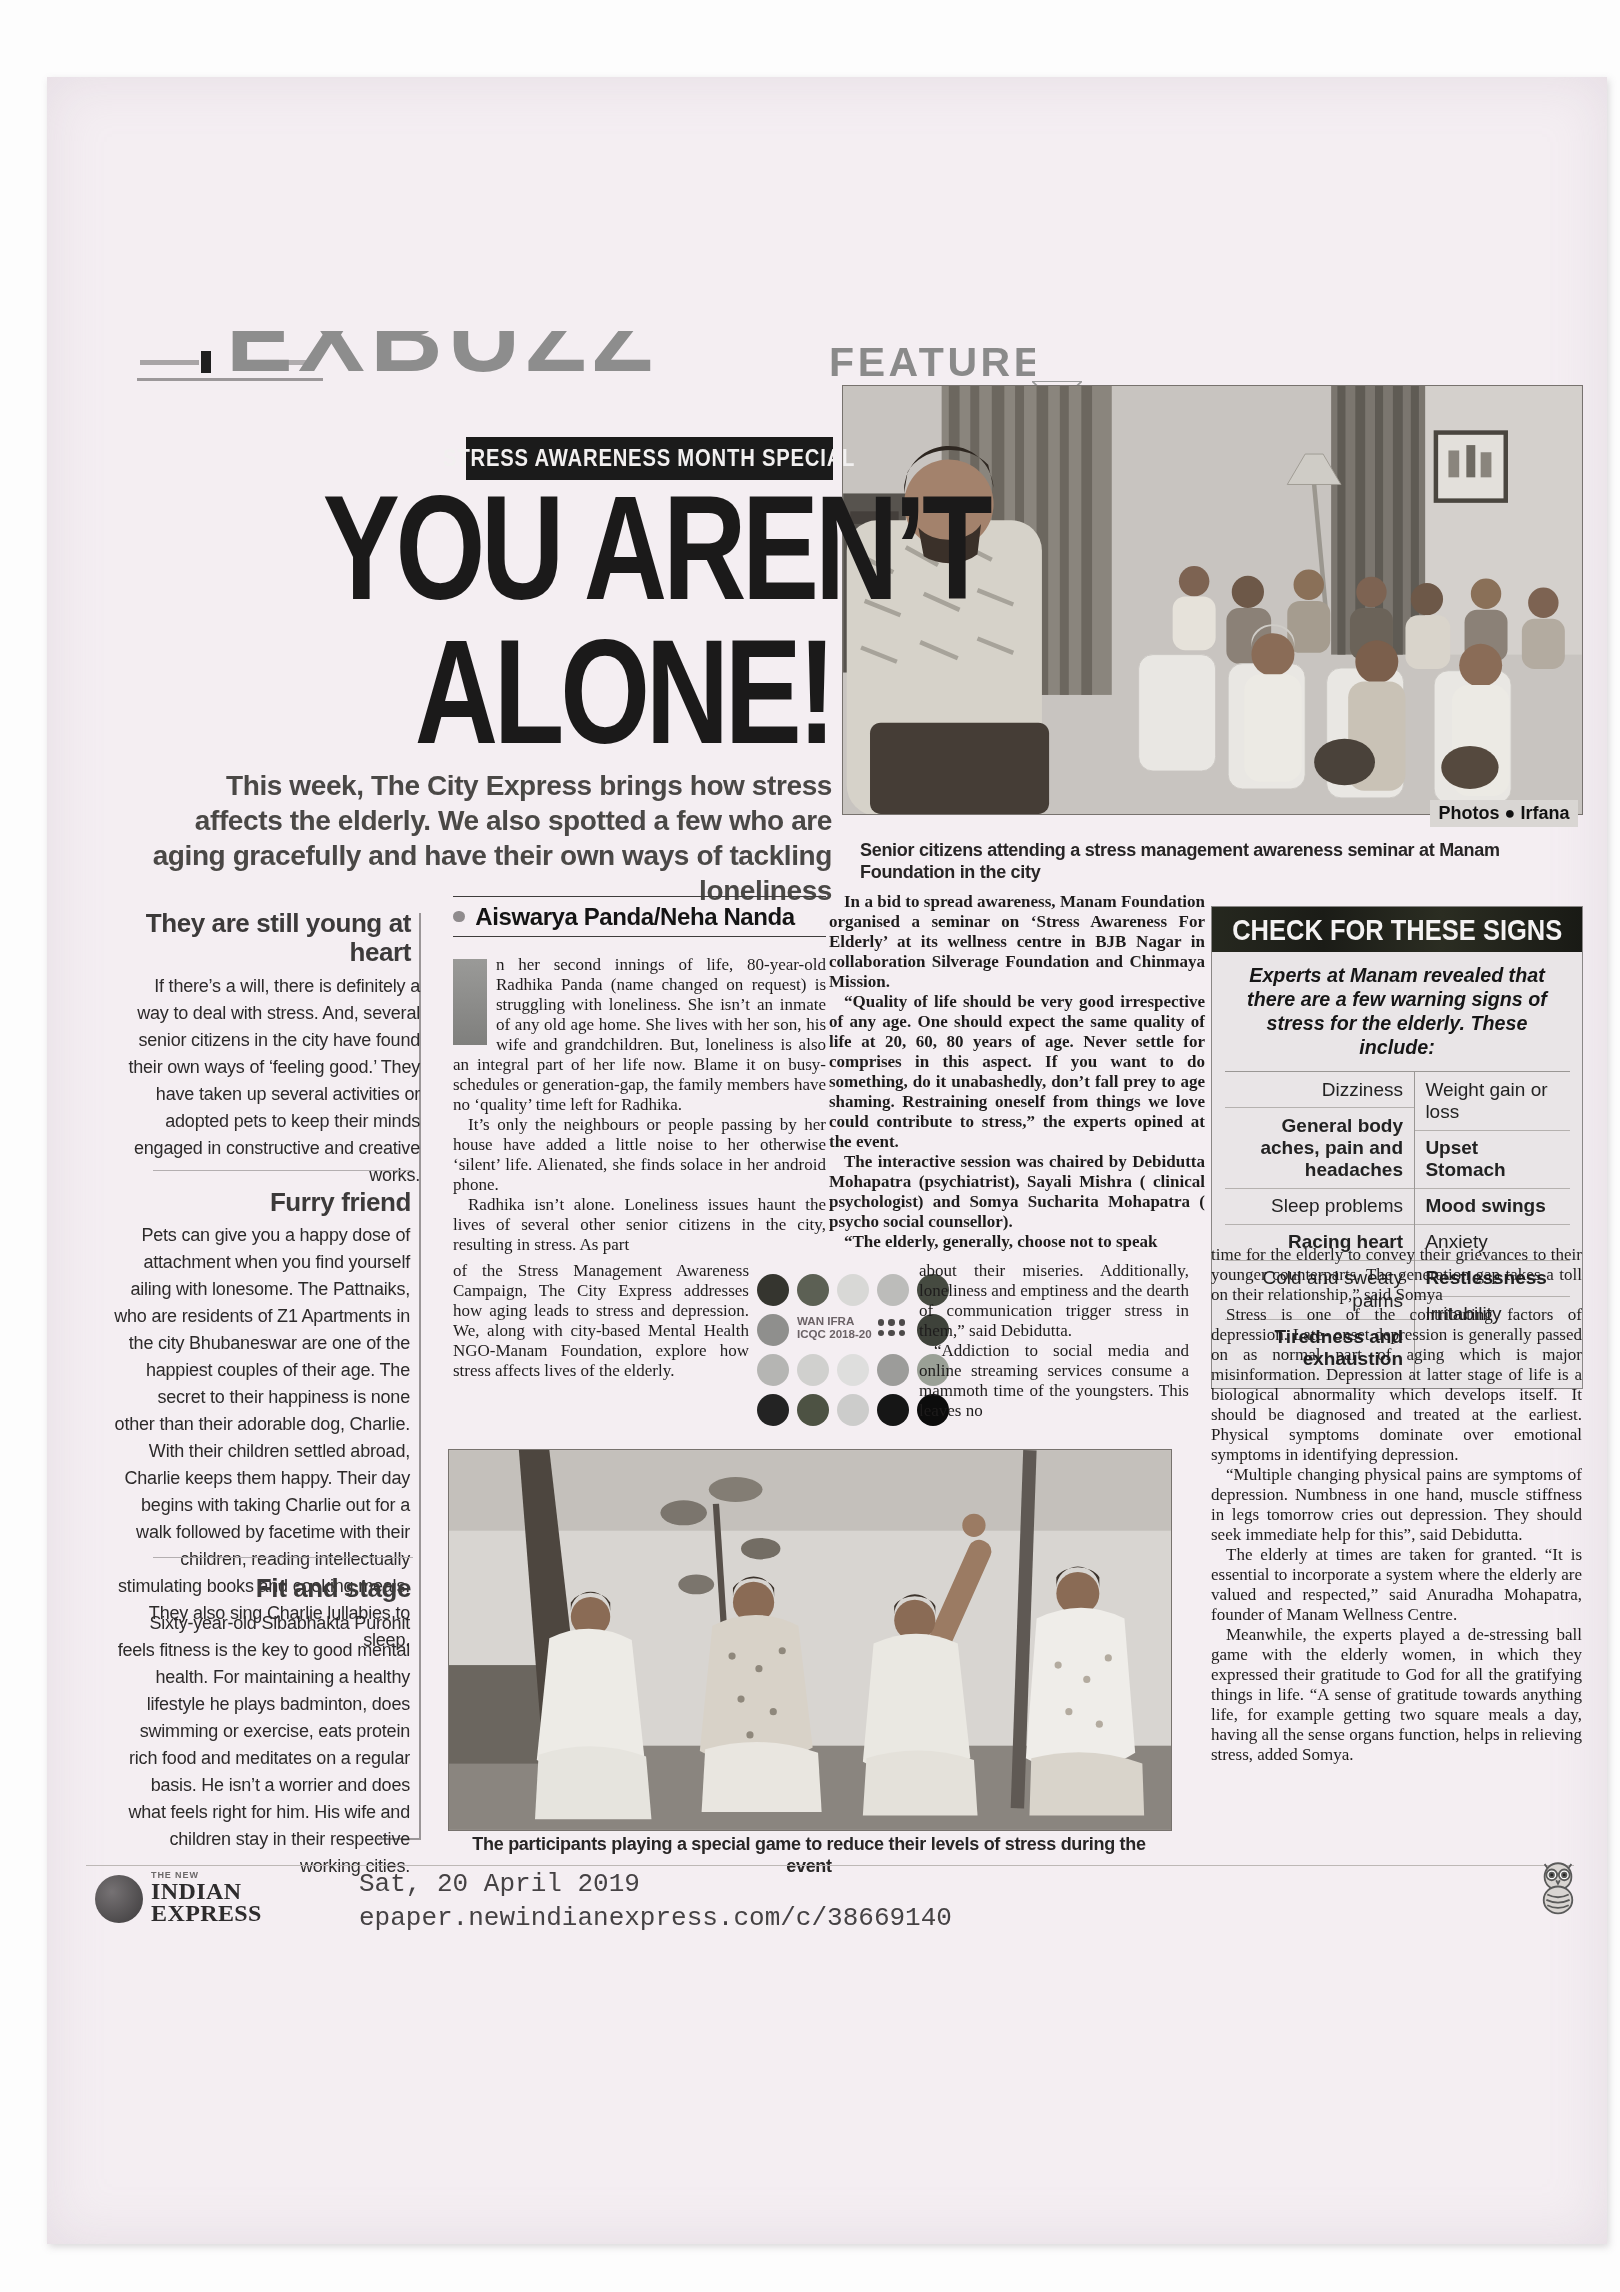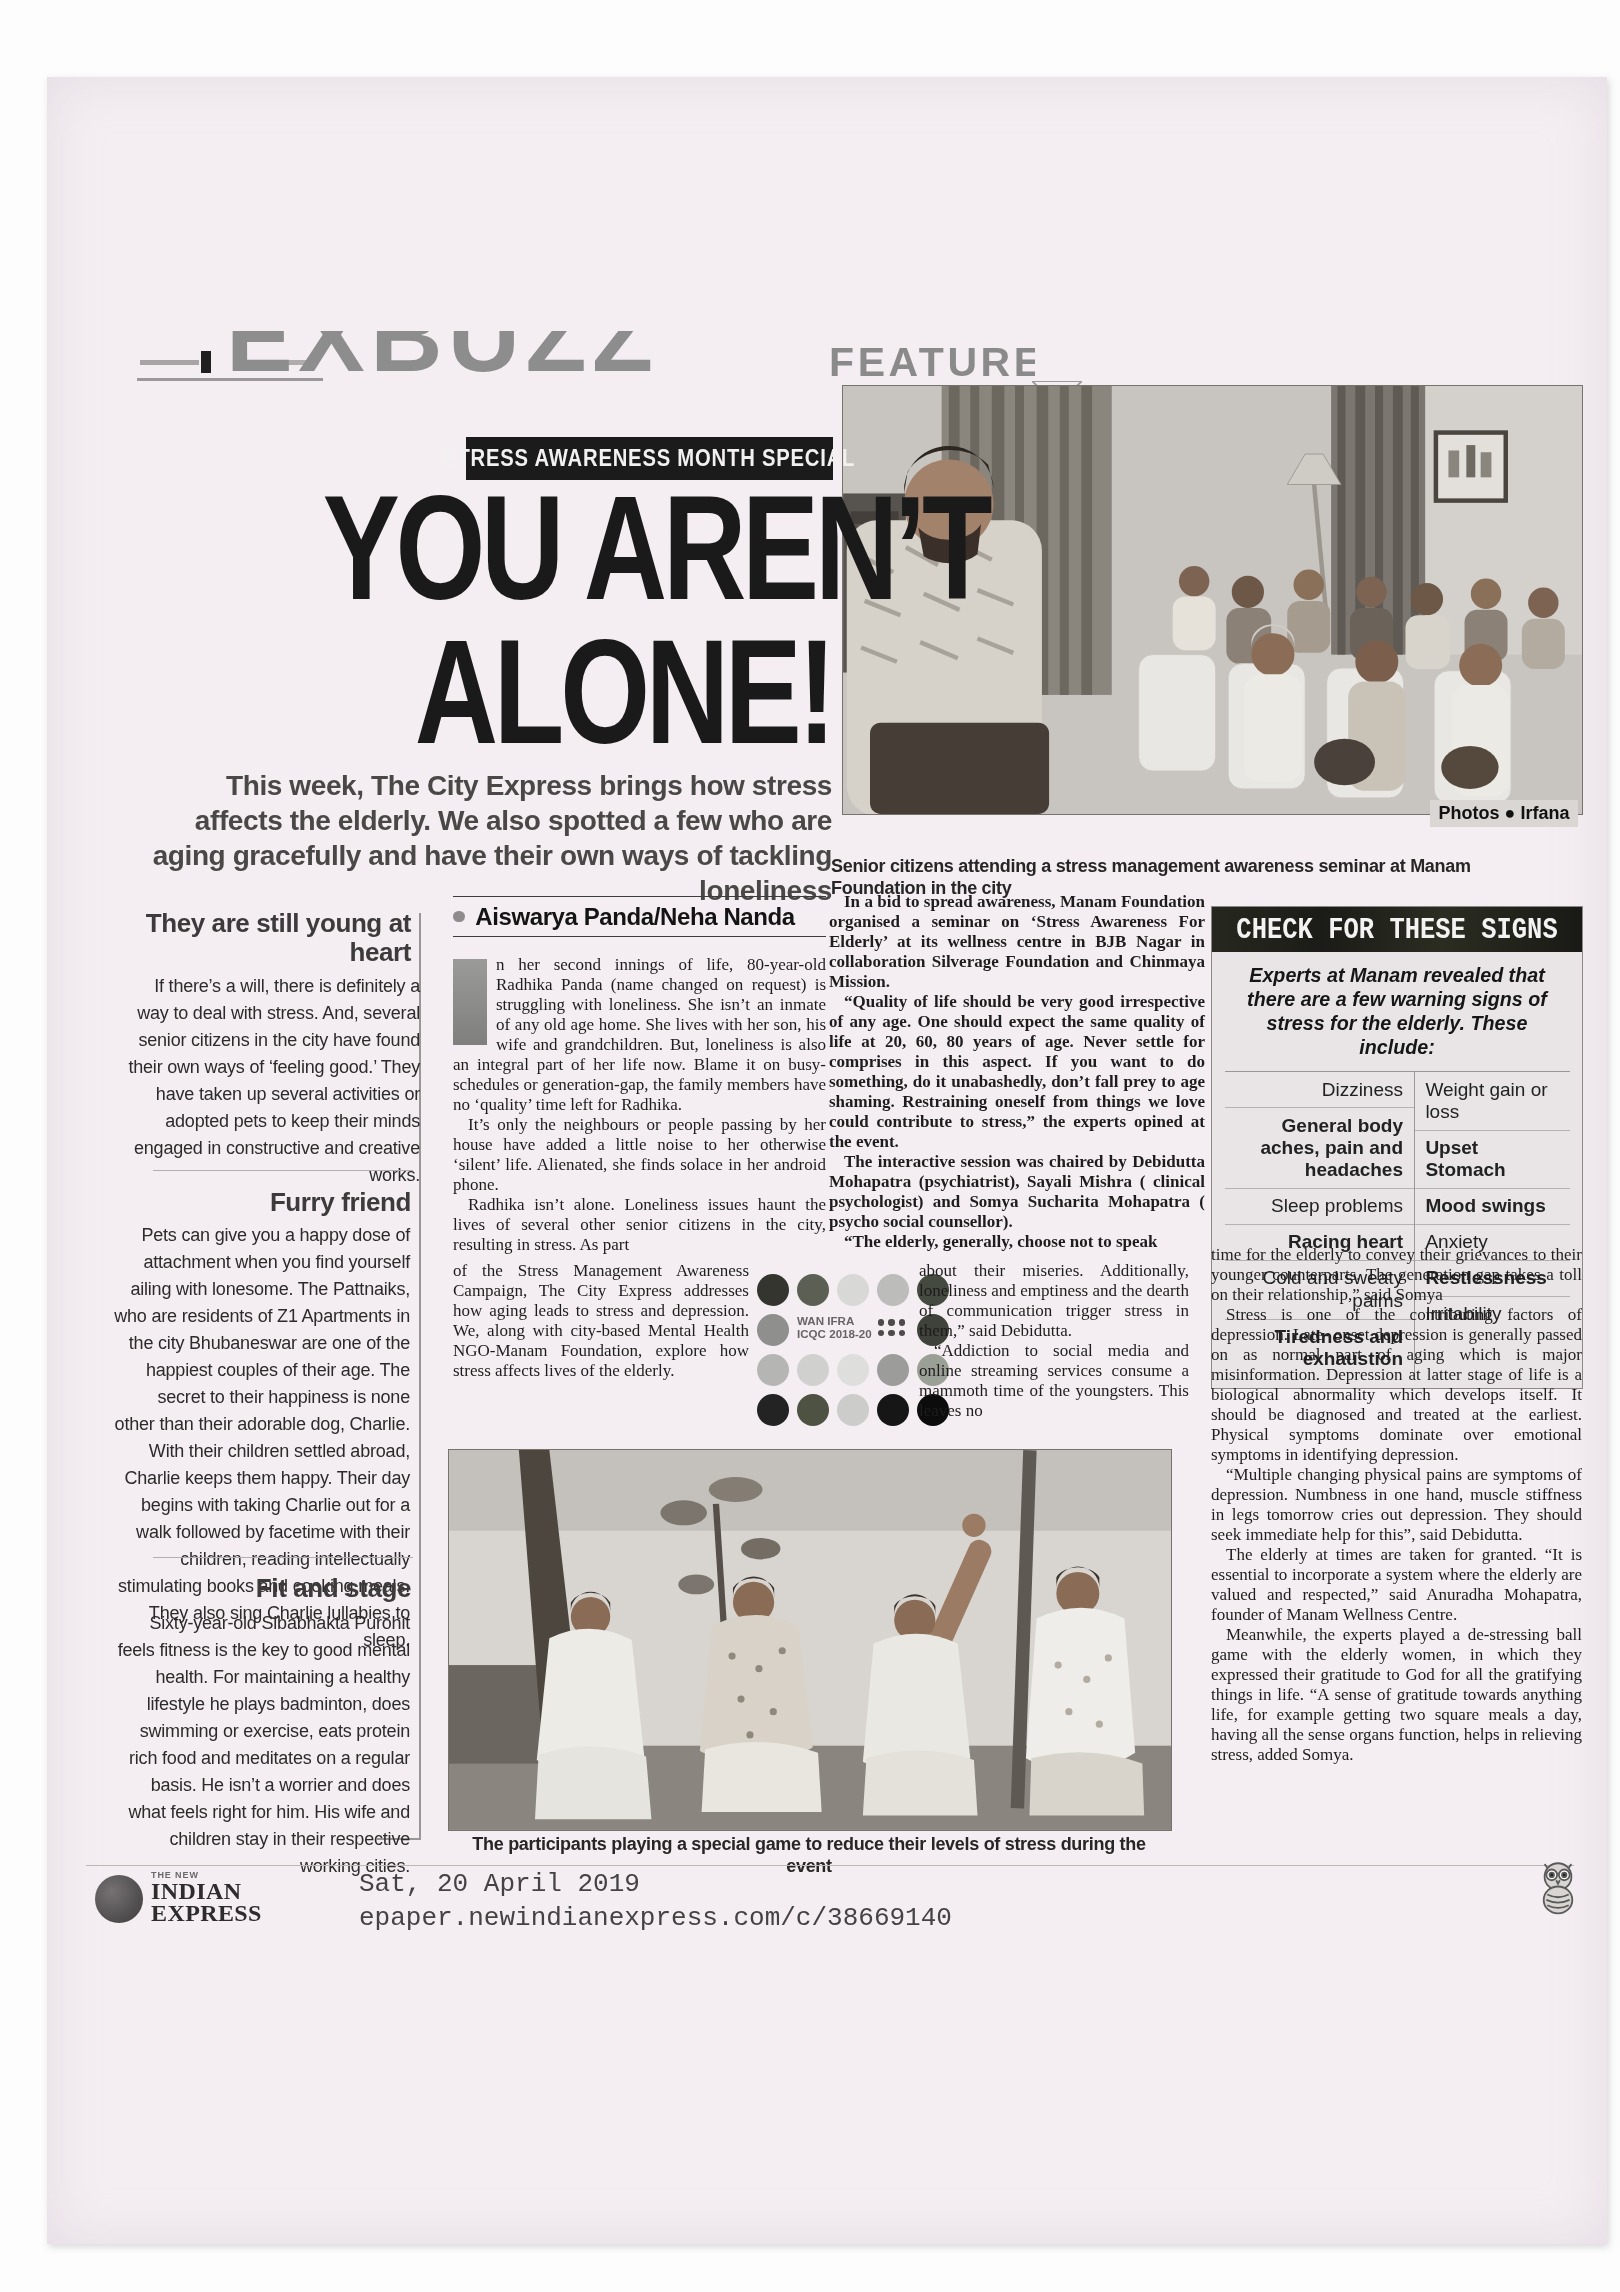--- a/index.html
+++ b/index.html
@@ -34,21 +34,21 @@
   .byline-box .dot{width:11.6px;height:11.6px;border-radius:50%;background:#8f8b8d;flex:0 0 auto;}
   .byline-box .name{font-size:24px;font-weight:bold;color:#141414;letter-spacing:-0.4px;}
   .dropcap{float:left;width:34px;height:86px;margin:3.6px 9px 1.8px 0;background:linear-gradient(#9a9a98,#7f7f7d);}
   
   .photo{border:0.9px solid #77726e;background:#c9c5c1;}
   .credit{background:#d9d6d3;color:#111;font-weight:bold;font-size:18px;padding:2.7px 9px;white-space:nowrap;}
   .caption{font-size:18px;font-weight:bold;color:#272525;letter-spacing:-0.3px;line-height:21.5px;}
   
   .checkbox{border:0.9px solid #8a8786;background:#e9e5e7;}
   .check-header{height:45px;background:linear-gradient(90deg,#26281f,#1b1c17 30%,#2b2d22 62%,#191a15);
-                display:flex;align-items:center;justify-content:center;font-family:Liberation Mono, monospace;}
+                display:flex;align-items:center;justify-content:center;}
   .check-header span{color:#f4f2f2;font-size:30px;font-weight:bold;letter-spacing:0;transform:scaleX(.85);white-space:nowrap;}
   .check-intro{font-size:19.7px;line-height:24px;font-weight:bold;color:#161616;text-align:center;padding:10.7px 23px 9px;font-style:italic;}
   .check-table{display:flex;border-top:1.8px solid #9a9795;margin:3.6px 12.5px 10.7px;}
   .check-col{display:flex;flex-direction:column;}
   .check-col.left{width:55%;border-right:0.9px solid #9a9795;}
   .check-col.right{width:45%;}
   .check-item{font-size:19px;line-height:22.4px;color:#222;padding:6.3px 10.7px;border-bottom:0.9px solid #b5b1af;
               display:flex;flex-direction:column;justify-content:center;}
   .check-col.left .check-item{text-align:right;align-items:flex-end;}
   .check-item.bold{font-weight:bold;}
@@ -171,21 +171,21 @@
             <path d="M20,190 l36,18 M70,180 l36,20 M130,176 l36,18 M24,240 l40,16 M90,232 l40,18 M150,228 l40,16 M20,292 l40,16 M86,286 l42,18 M150,282 l40,16"></path>
           </g>
           <rect x="30" y="376" width="200" height="102" rx="12" fill="#453d36"></rect>
           <circle cx="118" cy="132" r="50" fill="#a3826c"></circle>
           <path d="M68,120 a50,50 0 0 1 100,-6 l-6,-26 a52,40 0 0 0 -90,8 z" fill="#2e2721"></path>
           <path d="M84,158 a40,30 0 0 0 70,-4 l-4,34 a40,26 0 0 1 -60,2 z" fill="#3a3029"></path>
         </g>
       </svg>
       <div class="abs credit" style="right:3.6px;bottom:-12.5px;">Photos ● Irfana</div>
     </div>
-    <div class="abs caption" style="left:784px;top:763px;width:681px;margin-top:16px;">Senior citizens attending a stress management awareness seminar at Manam Foundation in the city</div>
+    <div class="abs caption" style="left:813px;top:763px;width:681px;">Senior citizens attending a stress management awareness seminar at Manam Foundation in the city</div>
 
     <div class="abs badge" style="left:419px;top:360px;width:367px;height:43px;">
       <span>STRESS AWARENESS MONTH SPECIAL</span>
     </div>
     <div class="abs hline" style="left:88px;top:399px;width:697px;">
       <span>YOU AREN’T</span>
     </div>
     <div class="abs hline" style="left:88px;top:543px;width:697px;">
       <span>ALONE!</span>
     </div>

